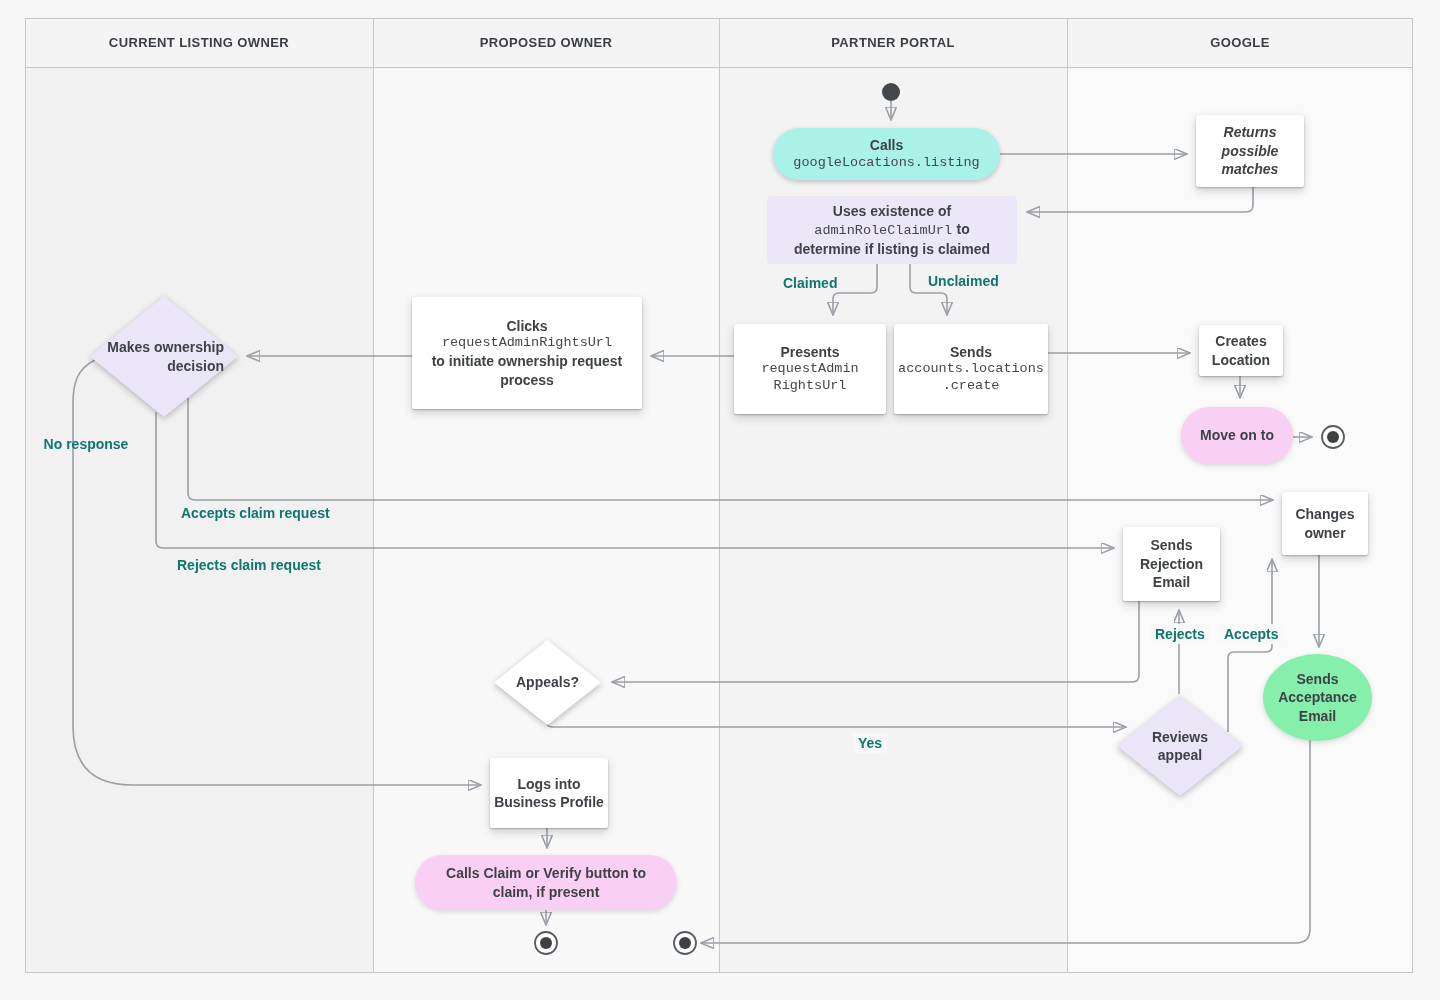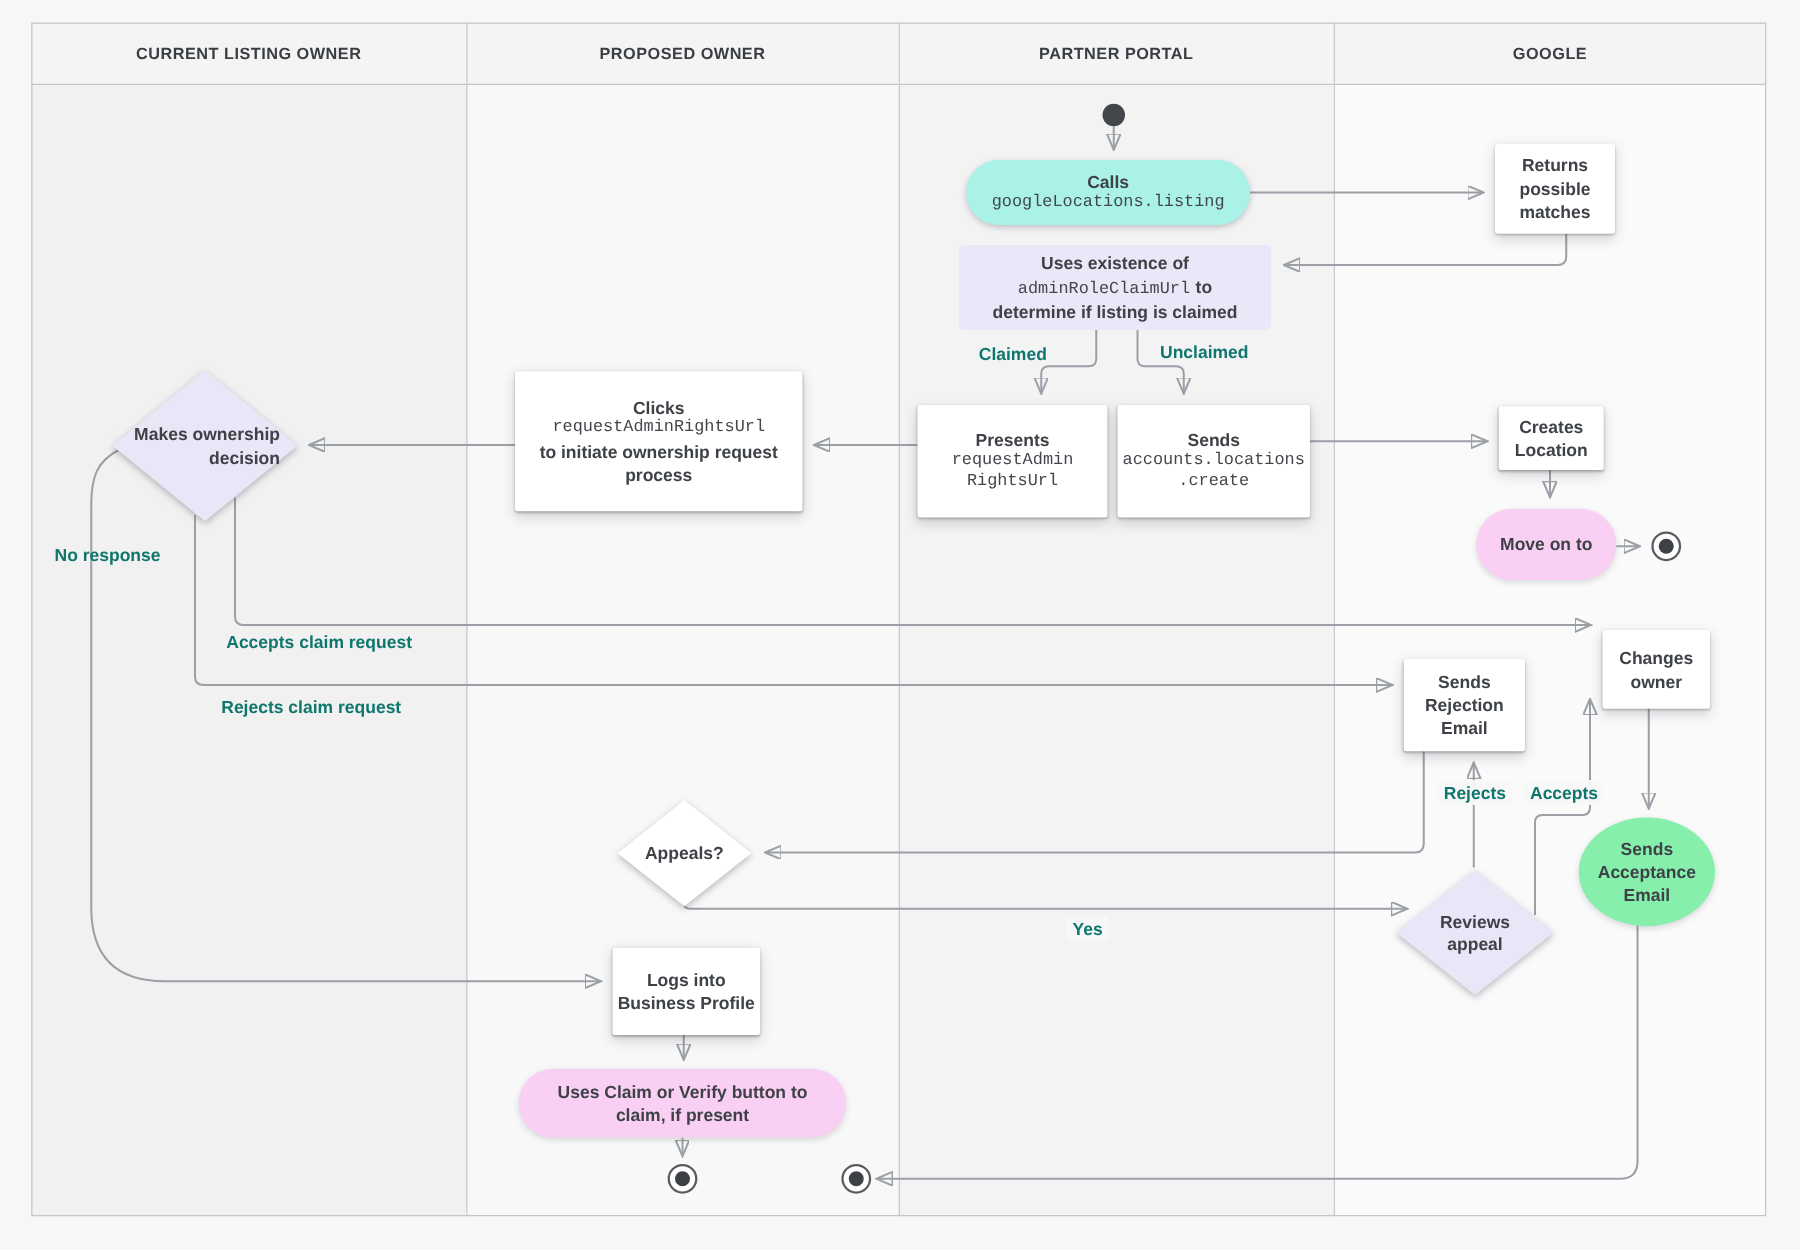--- a/index.html
+++ b/index.html
@@ -112,21 +112,21 @@
       <circle cx="546" cy="943" r="11" fill="#ffffff" stroke="#585c61" stroke-width="1.8"></circle>
       <circle cx="546" cy="943" r="6" fill="#3d4145"></circle>
     </g>
   </svg>
 
   <div class="node pill teal" style="left:773px;top:128px;width:227px;height:52px;">
     <div class="nt">Calls</div>
     <div class="mono">googleLocations.listing</div>
   </div>
 
-  <div class="node whitebox" style="left:1196px;top:115px;width:96px;height:72px;padding:4px;">
+  <div class="node whitebox" style="left:1196px;top:115px;width:108px;height:72px;padding:4px;font-style:italic;">
     <div class="nt">Returns possible matches</div>
   </div>
 
   <div class="node lavbox" style="left:767px;top:196px;width:250px;height:68px;">
     <div class="nt">Uses existence of</div>
     <div>
       <span class="mono">adminRoleClaimUrl</span>
       <span class="nt">to</span>
     </div>
     <div class="nt">determine if listing is claimed</div>
@@ -156,21 +156,21 @@
   </div>
 
   <div class="node whitebox" style="left:1199px;top:325px;width:84px;height:51px;">
     <div class="nt">Creates Location</div>
   </div>
 
   <div class="node pill pink" style="left:1181px;top:407px;width:112px;height:57px;">
     <div class="nt">Move on to</div>
   </div>
 
-  <div class="node whitebox" style="left:1282px;top:504px;width:86px;height:63px;">
+  <div class="node whitebox" style="left:1282px;top:492px;width:86px;height:63px;">
     <div class="nt">Changes owner</div>
   </div>
 
   <div class="node whitebox" style="left:1123px;top:527px;width:97px;height:74px;">
     <div class="nt">Sends Rejection Email</div>
   </div>
 
   <div class="diamond" style="left:494px;top:640px;width:107px;height:85px;">
     <div class="dshape d-white"></div>
     <div class="dtext nt">Appeals?</div>
@@ -183,21 +183,21 @@
 
   <div class="node ellipse" style="left:1263px;top:654px;width:109px;height:87px;">
     <div class="nt">Sends Acceptance Email</div>
   </div>
 
   <div class="node whitebox" style="left:490px;top:758px;width:118px;height:70px;">
     <div class="nt">Logs into Business Profile</div>
   </div>
 
   <div class="node pill pink" style="left:415px;top:855px;width:262px;height:55px;padding:0 10px;">
-    <div class="nt">Uses Claim or Verify button to claim, if present</div>
+    <div class="nt">Calls Claim or Verify button to claim, if present</div>
   </div>
 
   <div class="ebox" style="left:783px;top:274px;">Claimed</div>
   <div class="ebox" style="left:928px;top:272px;">Unclaimed</div>
   <div class="ebox" style="left:40px;top:435px;width:92px;text-align:center;">No response</div>
   <div class="ebox" style="left:181px;top:504px;">Accepts claim request</div>
   <div class="ebox" style="left:177px;top:556px;">Rejects claim request</div>
   <div class="ebox chip" style="left:1150px;top:624px;">Rejects</div>
   <div class="ebox chip" style="left:1219px;top:624px;">Accepts</div>
   <div class="ebox chip" style="left:853px;top:733px;">Yes</div>

